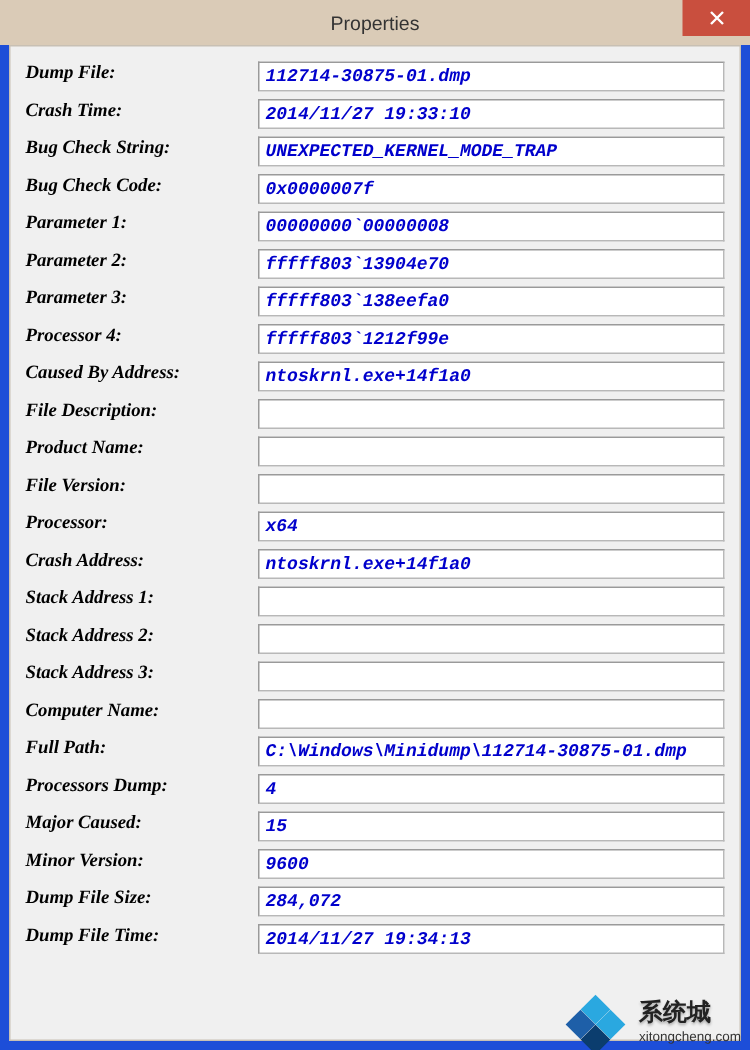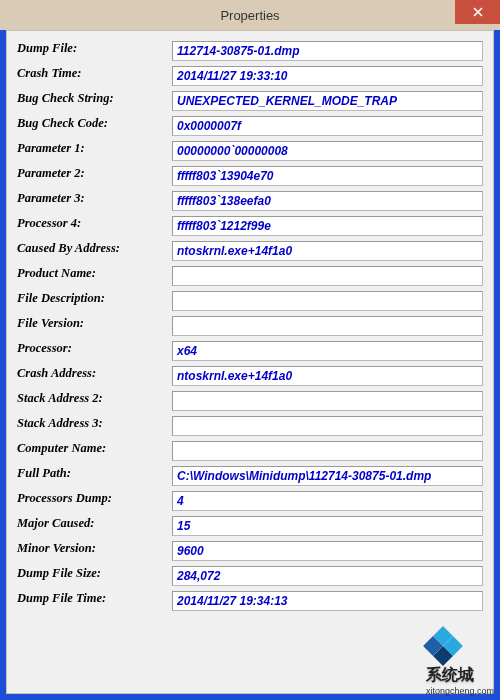--- a/index.html
+++ b/index.html
@@ -73,33 +73,32 @@
       height: 20px;
       background: #fff;
       border: 1px solid #b8b8b8;
       border-top-color: #9a9a9a;
       border-left-color: #9a9a9a;
       padding: 1px 4px 0 4px;
       font-size: 12px;
       font-weight: bold;
       color: #0000cc;
       font-style: italic;
-      font-family: Liberation Sans, sans-serif;
+      font-family: Liberation Mono, monospace;
       white-space: nowrap;
       overflow: hidden;
       line-height: 17px;
     }
     .watermark {
       position: absolute;
       right: 6px;
       bottom: 4px;
       display: flex;
-      align-items: flex-start;
+      align-items: flex-end;
       gap: 6px;
-      flex-direction: column;
     }
     .wm-diamonds {
       position: relative;
       width: 40px;
       height: 30px;
     }
     .d {
       position: absolute;
       width: 14px;
       height: 14px;
@@ -159,38 +158,42 @@
       </div>
       <div class="row">
         <div class="label">Processor 4:</div>
         <div class="value-box">fffff803`1212f99e</div>
       </div>
       <div class="row">
         <div class="label">Caused By Address:</div>
         <div class="value-box">ntoskrnl.exe+14f1a0</div>
       </div>
       <div class="row">
+        <div class="label">File Description:</div>
+        <div class="value-box"></div>
+      </div>
+      <div class="row">
         <div class="label">Product Name:</div>
-        <div class="value-box"></div>
-      </div>
-      <div class="row">
-        <div class="label">File Description:</div>
         <div class="value-box"></div>
       </div>
       <div class="row">
         <div class="label">File Version:</div>
         <div class="value-box"></div>
       </div>
       <div class="row">
         <div class="label">Processor:</div>
         <div class="value-box">x64</div>
       </div>
       <div class="row">
         <div class="label">Crash Address:</div>
         <div class="value-box">ntoskrnl.exe+14f1a0</div>
+      </div>
+      <div class="row">
+        <div class="label">Stack Address 1:</div>
+        <div class="value-box"></div>
       </div>
       <div class="row">
         <div class="label">Stack Address 2:</div>
         <div class="value-box"></div>
       </div>
       <div class="row">
         <div class="label">Stack Address 3:</div>
         <div class="value-box"></div>
       </div>
       <div class="row">

